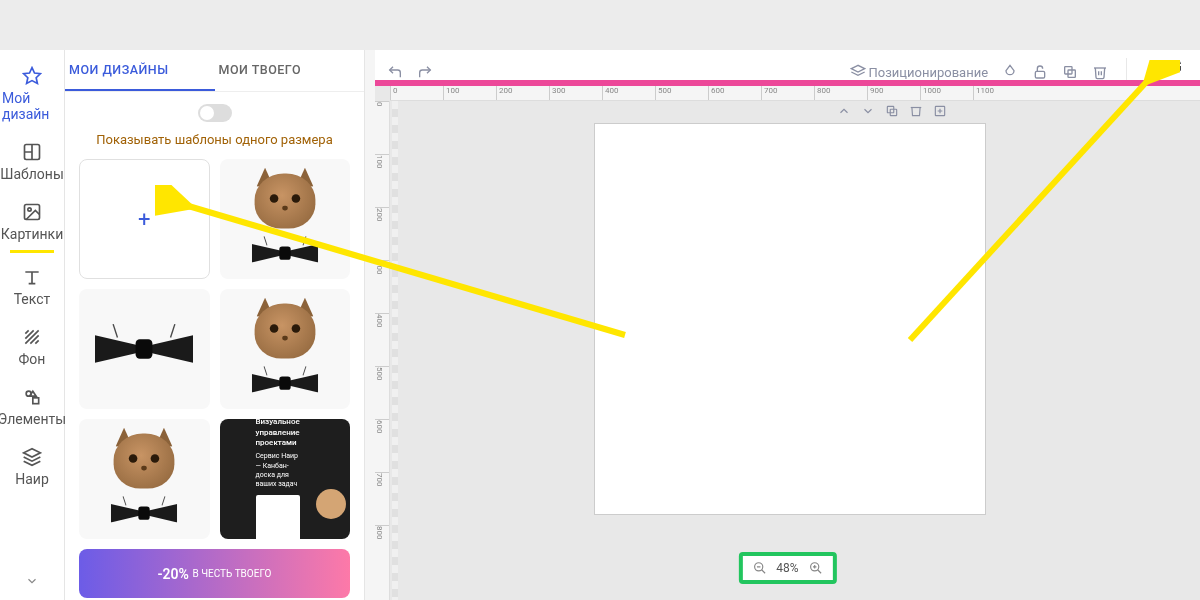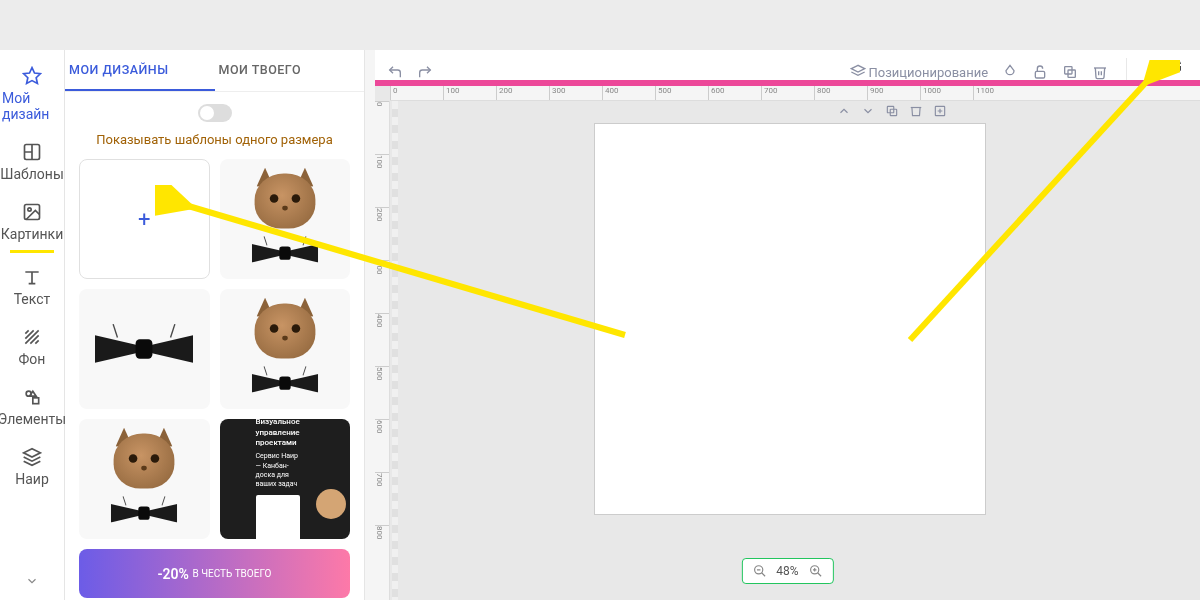--- a/index.html
+++ b/index.html
@@ -55,21 +55,21 @@
 .format-btn { font-size:16px; font-weight:600; color:#444; cursor:pointer; padding:4px 6px;}
 .canvas-wrap { flex:1; background:#e8e8e8; position:relative; overflow:hidden;}
 .ruler-h { position:absolute; left:15px; right:0; top:0; height:15px; background:#f5f5f5; border-bottom:1px solid #ddd; display:flex; font-size:8px; color:#888;}
 .ruler-h div { width:53px; border-left:1px solid #ccc; padding-left:2px;}
 .ruler-v { position:absolute; left:0; top:15px; bottom:0; width:15px; background:#f5f5f5; border-right:1px solid #ddd; display:flex; flex-direction:column; font-size:8px; color:#888;}
 .ruler-v div { height:53px; border-top:1px solid #ccc; writing-mode:vertical-lr;}
 .stripe { position:absolute; left:17px; top:15px; bottom:0; width:6px; background: repeating-linear-gradient(180deg,#f0f0f0 0,#f0f0f0 8px,#e0e0e0 8px,#e0e0e0 16px);}
 .page-icons { position:absolute; right:253px; top:18px; display:flex; gap:10px; color:#8a8fa3;}
 .page-icons svg { width:14px; height:14px; cursor:pointer;}
 .artboard { position:absolute; left:220px; top:38px; width:390px; height:390px; background:#fff; box-shadow:0 0 0 1px #ccc;}
-.zoom { position:absolute; left:50%; bottom:16px; transform:translateX(-50%); background:#fff; border:1px solid #22c55e; border-radius:4px; display:flex; align-items:flex-start; gap:10px; padding:5px 10px; font-size:12px; color:#555;}
+.zoom { position:absolute; left:50%; bottom:16px; transform:translateX(-50%); background:#fff; border:4px solid #22c55e; border-radius:4px; display:flex; align-items:flex-start; gap:10px; padding:5px 10px; font-size:12px; color:#555;}
 .zoom svg { width:14px; height:14px; cursor:pointer; color:#888;}
 .arrow { position:absolute; pointer-events:none;}
 </style>
 </head>
 <body>
 
 <div class="topbar"></div>
 <div class="app">
 
   <div class="sidebar">

